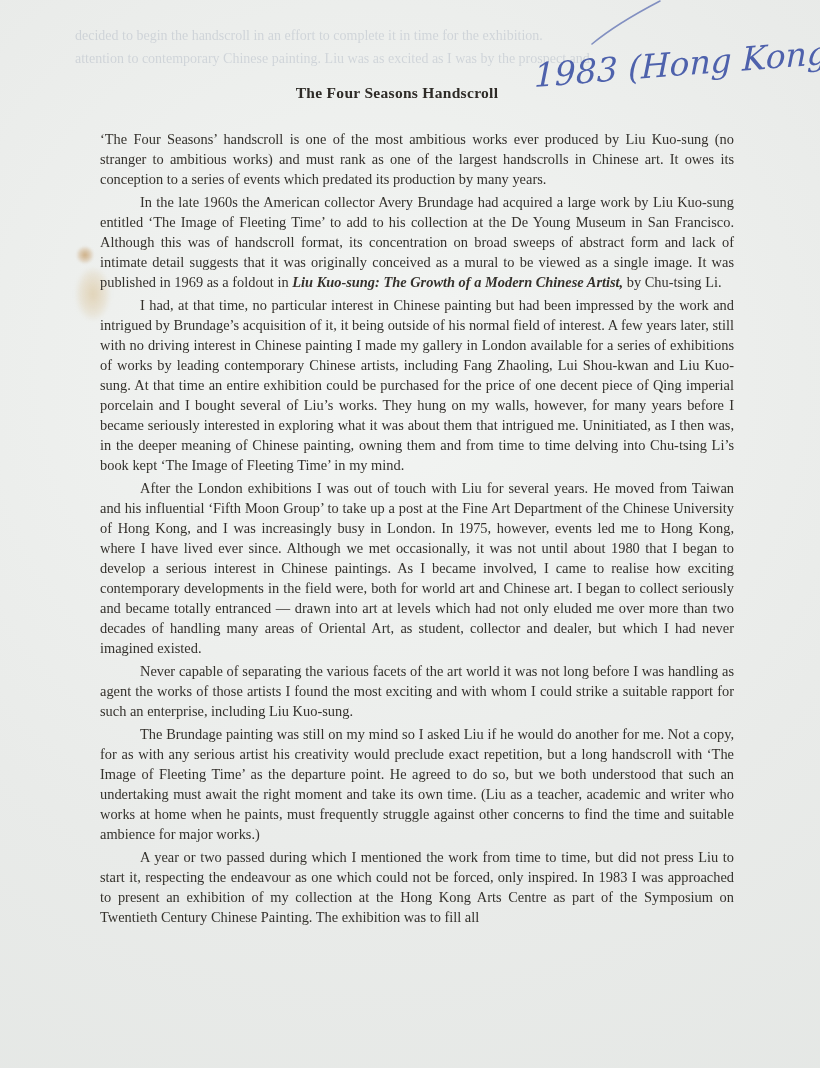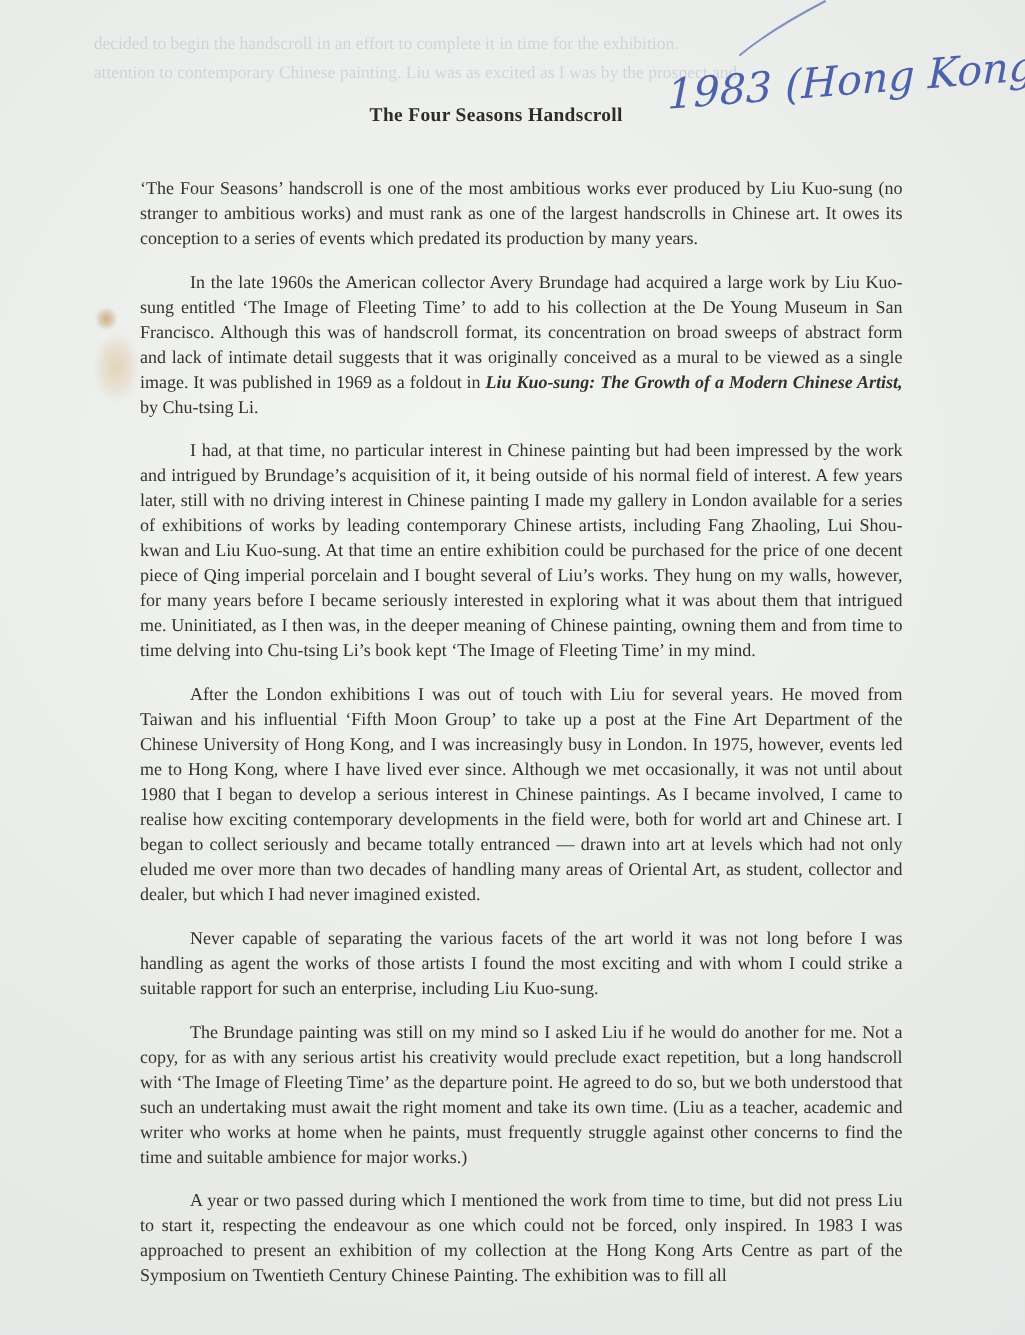--- a/index.html
+++ b/index.html
@@ -29,21 +29,21 @@
     text-align:center; font-weight:bold;
     font-size:15.5px; letter-spacing:0.3px;
     color:#2e2b27;
   }
 
   .bodytext {
     position:absolute; left:97px; top:126px; width:640px;
     font-size:14.4px; line-height:20px;
     color:#34312c; text-align:justify;
   }
-  .para { margin:15px; }
+  .para { margin:3px; }
   .para.indent { text-indent:40px; }
   .italic { font-style:italic;font-weight:bold; }
 
   .annotation {
     position:absolute; left:534px; top:56px; width:300px;
     color:#3e53a6;
     font-family:"DejaVu Serif", serif; font-style:italic;
     font-size:33px; white-space:nowrap;
     transform:rotate(-4.5deg) skewX(-5deg);
     transform-origin:left center;

